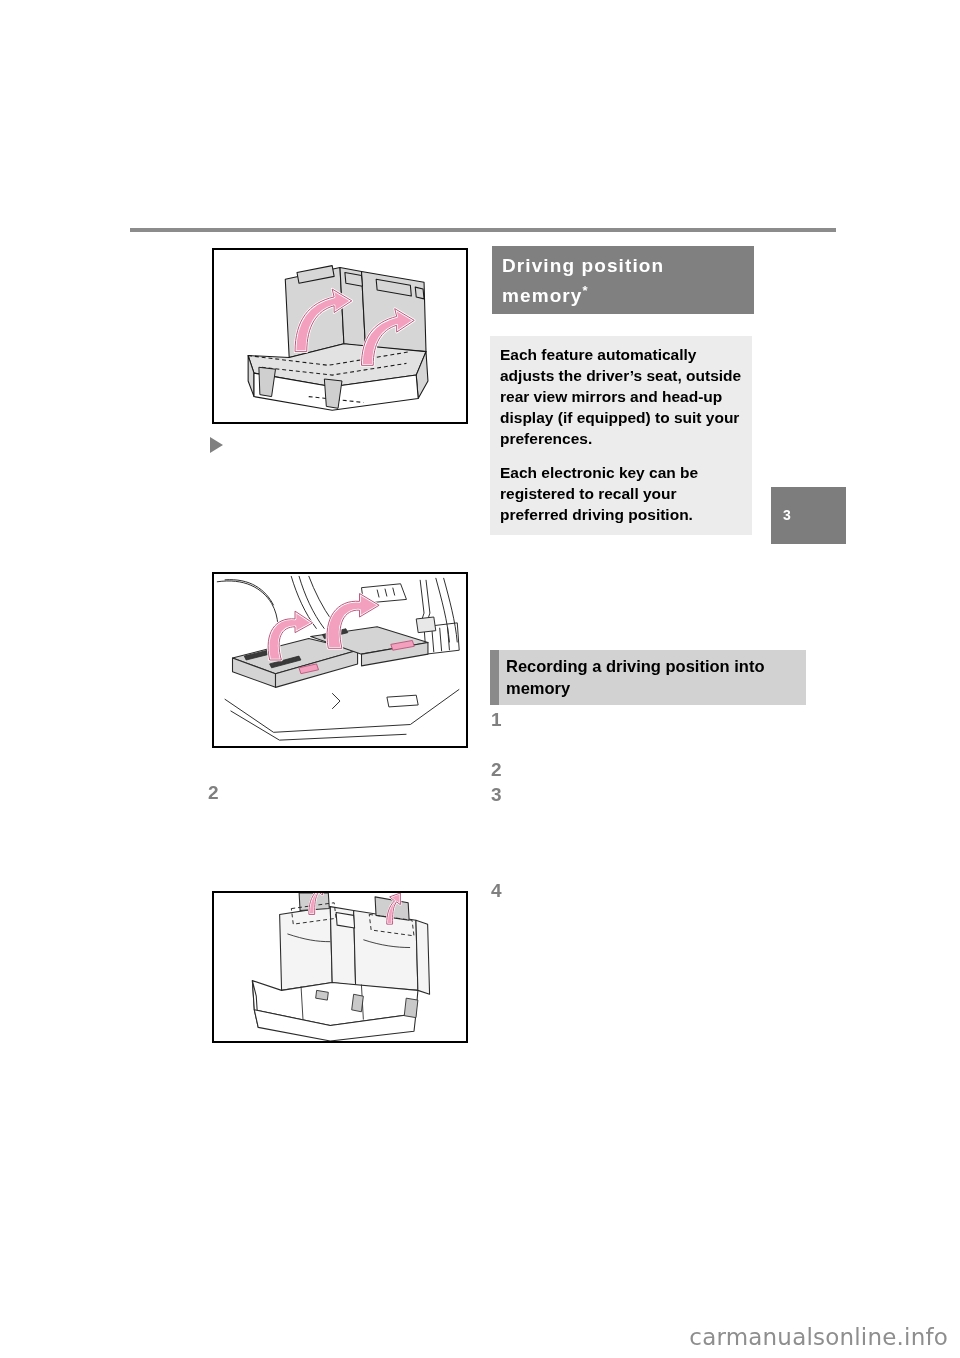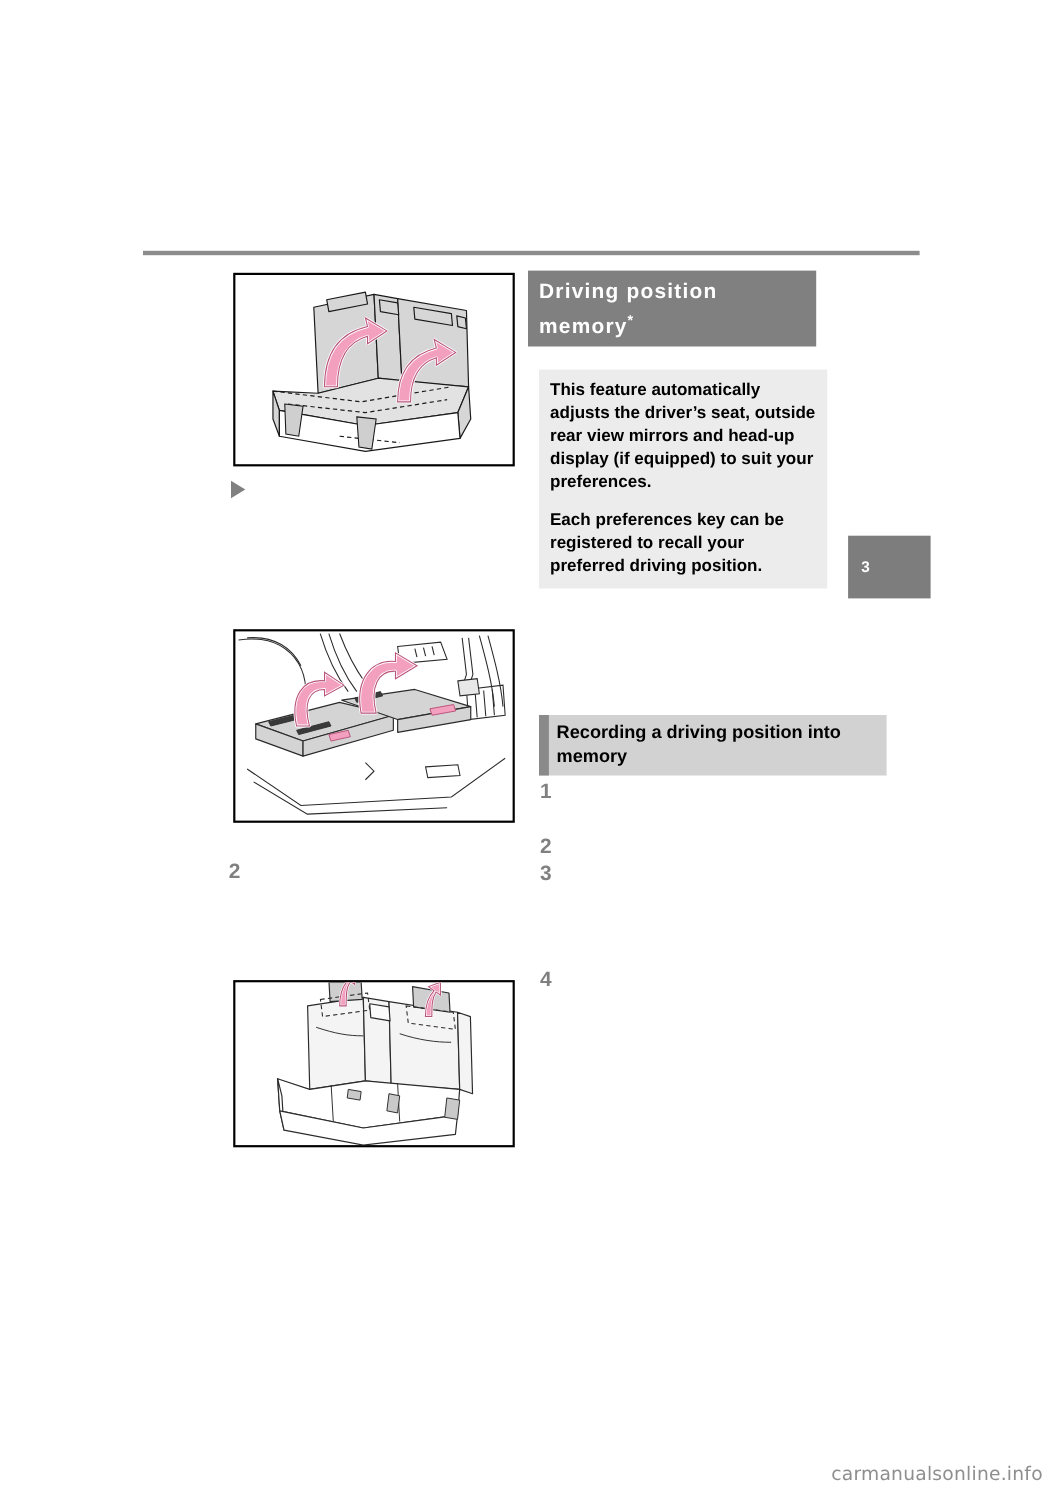--- a/index.html
+++ b/index.html
@@ -81,21 +81,21 @@
   #left-step-2 { left: 208px; top: 783px; }
 
   #step-1 { left: 491px; top: 710px; }
   #step-2 { left: 491px; top: 760px; }
   #step-3 { left: 491px; top: 785px; }
   #step-4 { left: 491px; top: 881px; }
 
   
   .section-head {
     position: absolute;
-    left: 480px;
+    left: 492px;
     top: 246px;
     width: 262px;
     min-height: 58px;
     background: #808080;
     color: #ffffff;
     font-weight: bold;
     font-size: 19px;
     line-height: 25px;
     letter-spacing: 1.1px;
     padding: 7px 8px 6px 10px;
@@ -141,21 +141,21 @@
     padding: 5px 6px 6px 7px;
     box-sizing: border-box;
   }
 
   
   .watermark {
     position: absolute;
     right: 12px;
     bottom: 8px;
     color: #8e8e8e;
-    font-size: 17px;
+    font-size: 23px;
     letter-spacing: 0.2px;
     font-family: "DejaVu Sans", sans-serif;
   }
 </style>
 </head>
 <body>
 
 <div id="page">
 
   <div class="top-rule"></div>
@@ -324,22 +324,22 @@
         <path d="M176 32 C176 22, 178 14, 184 8 L179 4 L190 0 L190 12 L186 9 C182 15, 182 22, 182 32 Z"></path>
       </g>
     </svg>
   </div>
 
   <div class="section-head">
     <span>Driving position memory</span><span class="star">*</span>
   </div>
 
   <div class="info-box">
-    <p>This feature automatically adjusts the driver’s seat, outside rear view mirrors and head-up display (if equipped) to suit your preferences.</p>
-    <p>Each preferences key can be registered to recall your preferred driving position.</p>
+    <p>Each feature automatically adjusts the driver’s seat, outside rear view mirrors and head-up display (if equipped) to suit your preferences.</p>
+    <p>Each electronic key can be registered to recall your preferred driving position.</p>
   </div>
 
   <div class="sub-head">Recording a driving position into memory</div>
 
   <div class="step-num" id="step-1">1</div>
   <div class="step-num" id="step-2">2</div>
   <div class="step-num" id="step-3">3</div>
   <div class="step-num" id="step-4">4</div>
 
   <div class="watermark">carmanualsonline.info</div>

